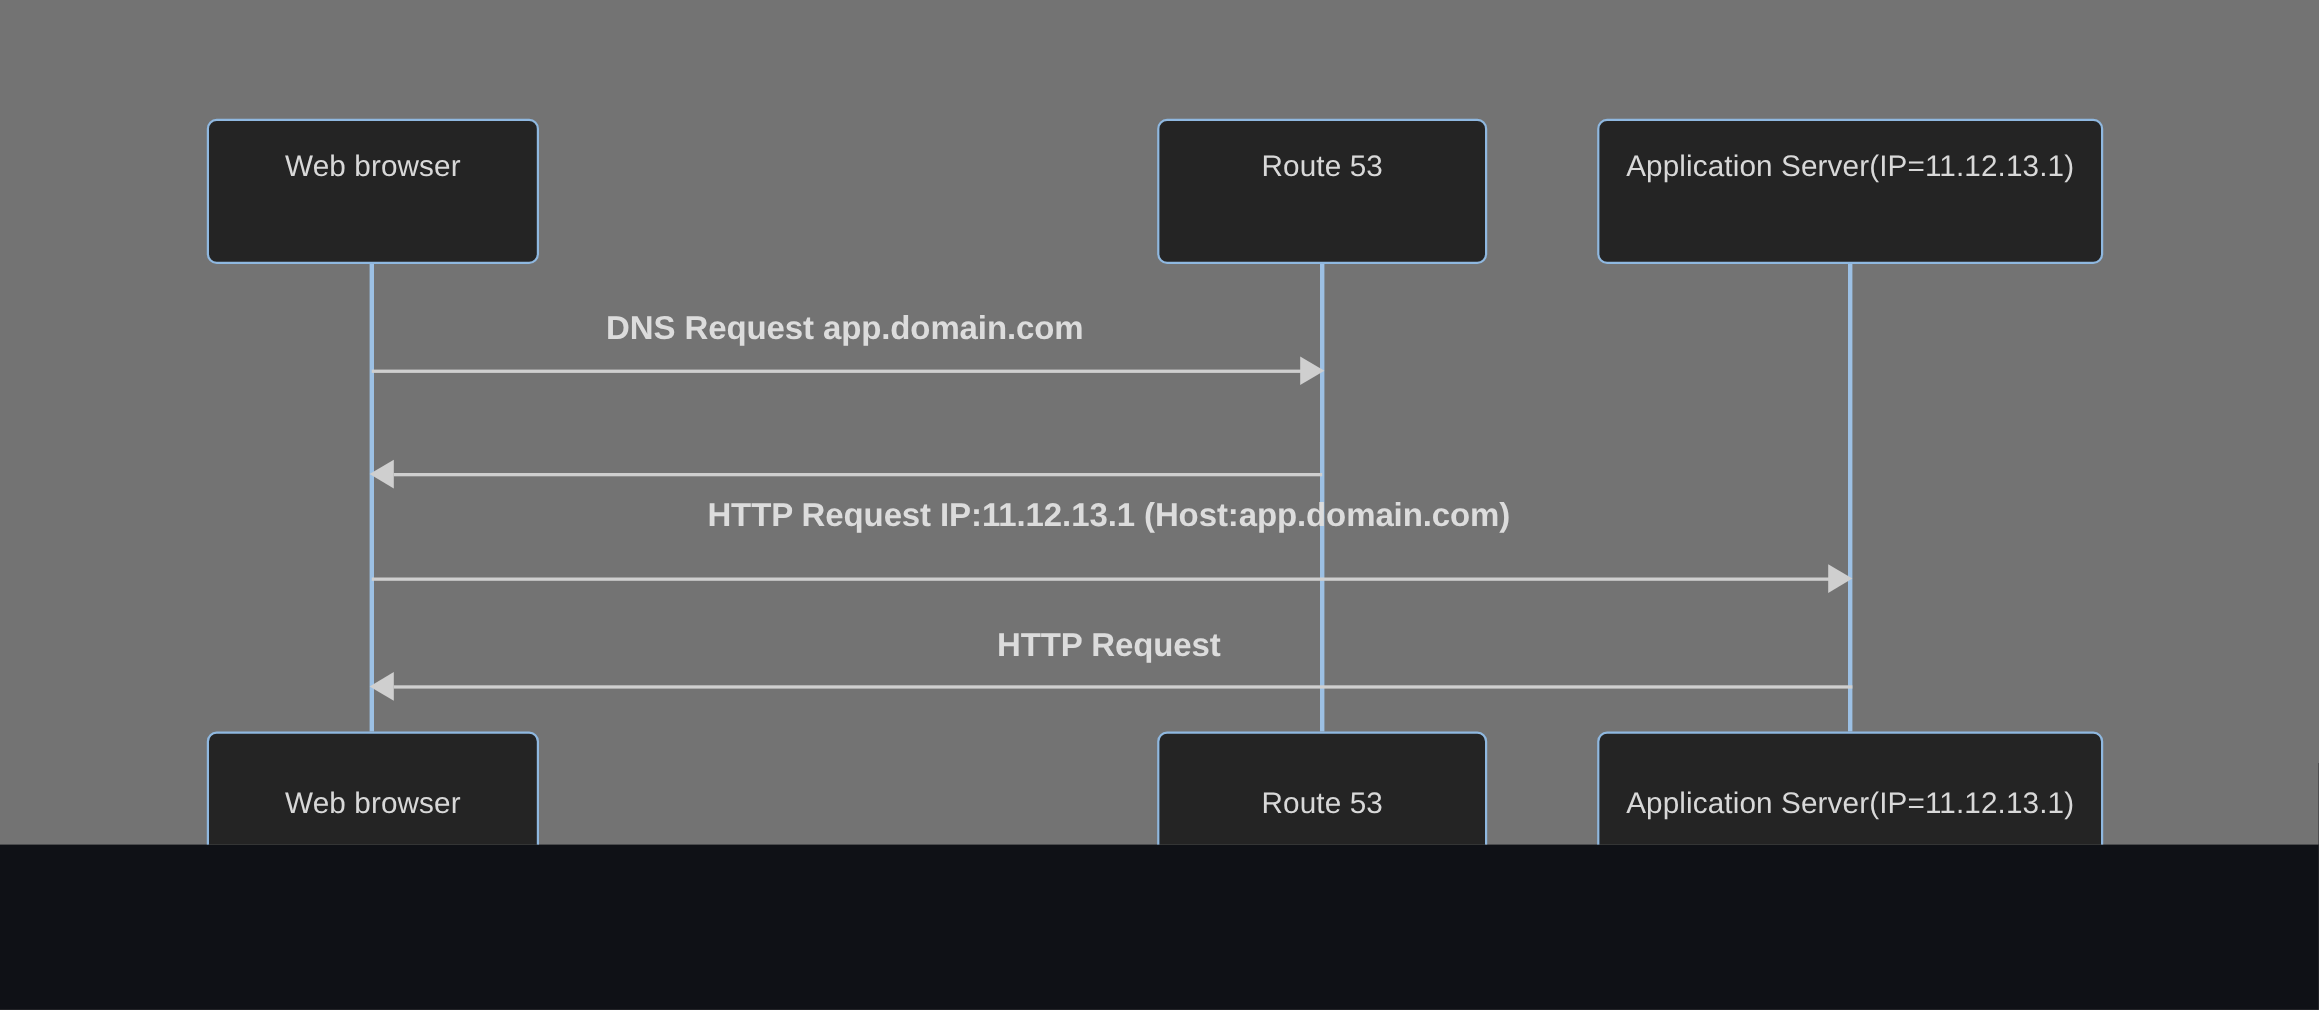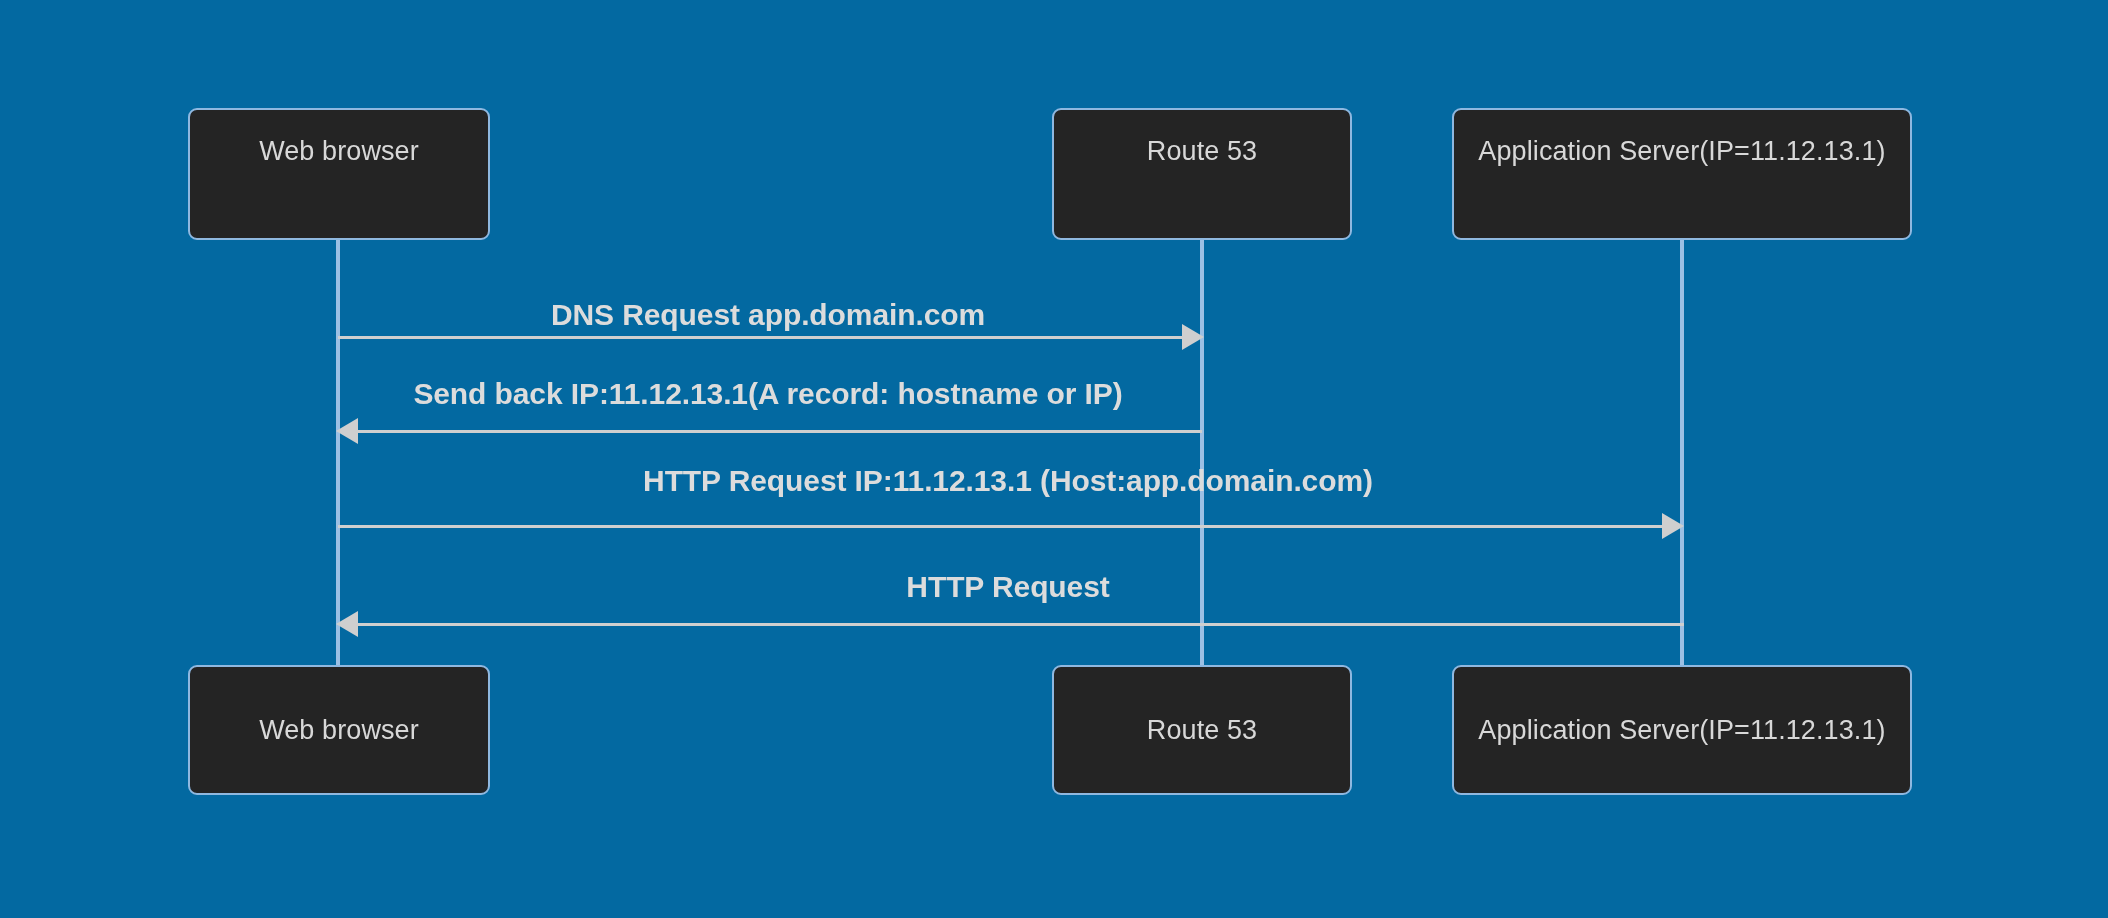--- a/index.html
+++ b/index.html
@@ -3,22 +3,22 @@
 <meta charset="utf-8">
 <style>
   html, body {
     margin: 0;
     padding: 0;
     background: #0f1116;
   }
   #canvas {
     position: relative;
     width: 2108px;
-    height: 918px;
-    background: #0369a1;
+    height: 768px;
+    background: #737373;
     overflow: hidden;
     font-family: "Liberation Sans", sans-serif;
   }
 
   
   .participant-box {
     position: absolute;
     box-sizing: border-box;
     background: #242424;
     border: 2px solid #8fb8e0;
@@ -108,29 +108,28 @@
   </div>
 
   <div class="participant-box bottom-box" style="left:1052px; top:665px; width:300px; height:130px;">
     <span class="participant-label">Route 53</span>
   </div>
 
   <div class="participant-box bottom-box" style="left:1452px; top:665px; width:460px; height:130px;">
     <span class="participant-label">Application Server(IP=11.12.13.1)</span>
   </div>
 
-  <div class="message-label" style="left:268px; top:298px; width:1000px;">DNS Request app.domain.com</div>
+  <div class="message-label" style="left:268px; top:282px; width:1000px;">DNS Request app.domain.com</div>
   <div class="message-line" style="left:338px; top:336px; width:846px;"></div>
   <div class="arrowhead right" style="left:1182px; top:324px;"></div>
 
-  <div class="message-label" style="left:268px; top:377px; width:1000px;">Send back IP:11.12.13.1(A record: hostname or IP)</div>
   <div class="message-line" style="left:358px; top:430px; width:844px;"></div>
   <div class="arrowhead left" style="left:336px; top:418px;"></div>
 
-  <div class="message-label" style="left:508px; top:464px; width:1000px;text-align:center;">HTTP Request IP:11.12.13.1 (Host:app.domain.com)</div>
+  <div class="message-label" style="left:508px; top:452px; width:1000px;text-align:center;">HTTP Request IP:11.12.13.1 (Host:app.domain.com)</div>
   <div class="message-line" style="left:338px; top:525px; width:1326px;"></div>
   <div class="arrowhead right" style="left:1662px; top:513px;"></div>
 
   <div class="message-label" style="left:508px; top:570px; width:1000px;">HTTP Request</div>
   <div class="message-line" style="left:358px; top:623px; width:1326px;"></div>
   <div class="arrowhead left" style="left:336px; top:611px;"></div>
 
 </div>
 
 </body></html>

